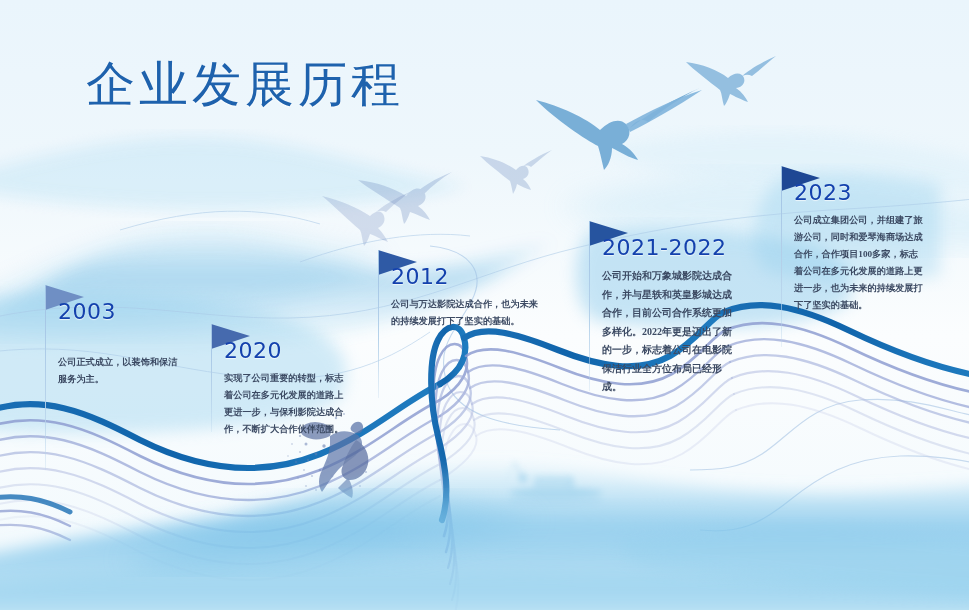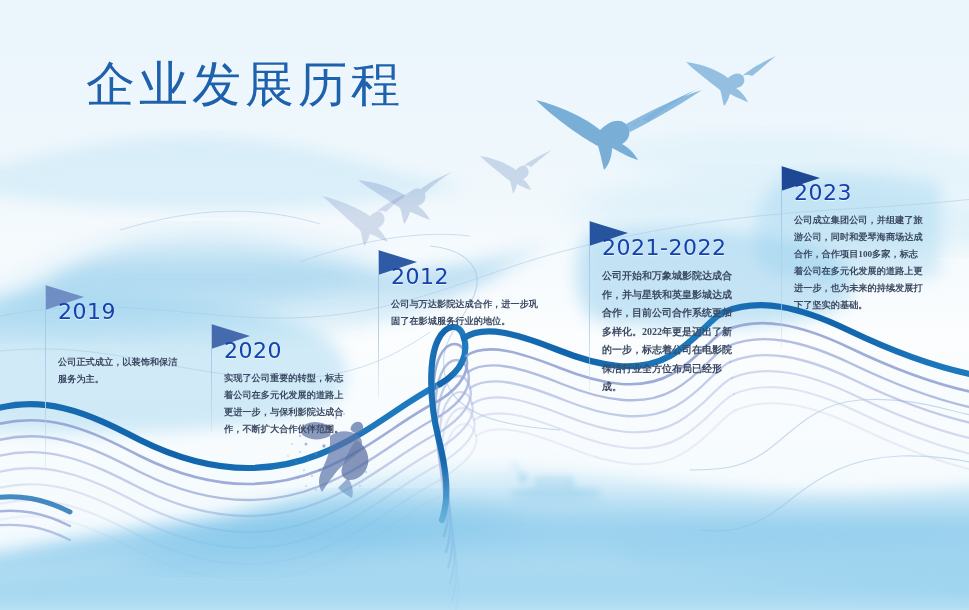--- a/index.html
+++ b/index.html
@@ -380,40 +380,40 @@
     </g>
   </svg>
 
   <div class="title">企业发展历程</div>
 
   <div class="milestone" id="m2012">
     <svg class="flag" width="42" height="30" viewBox="0 0 42 30">
       <path d="M1,2 L40,14 L1,27 Z" fill="#6f8fc4"></path>
     </svg>
     <div class="pole" style="left:1px; top:2px;"></div>
-    <div class="year">2019</div>
+    <div class="year">2003</div>
     <div class="desc">公司正式成立，以装饰和保洁服务为主。</div>
   </div>
 
   <div class="milestone" id="m2015">
     <svg class="flag" width="42" height="30" viewBox="0 0 42 30">
       <path d="M1,2 L40,14 L1,27 Z" fill="#466aae"></path>
     </svg>
     <div class="pole" style="left:1px; top:2px;"></div>
     <div class="year">2020</div>
     <div class="desc">实现了公司重要的转型，标志着公司在多元化发展的道路上更进一步，与保利影院达成合作，不断扩大合作伙伴范围。</div>
   </div>
 
   <div class="milestone" id="m2019">
     <svg class="flag" width="42" height="30" viewBox="0 0 42 30">
       <path d="M1,2 L40,14 L1,27 Z" fill="#2f5aa5"></path>
     </svg>
     <div class="pole" style="left:1px; top:2px;"></div>
     <div class="year">2012</div>
-    <div class="desc">公司与万达影院达成合作，进一步巩固了在影城服务行业的地位。</div>
+    <div class="desc">公司与万达影院达成合作，也为未来的持续发展打下了坚实的基础。</div>
   </div>
 
   <div class="milestone" id="m2021">
     <svg class="flag" width="42" height="30" viewBox="0 0 42 30">
       <path d="M1,2 L40,14 L1,27 Z" fill="#26549f"></path>
     </svg>
     <div class="pole" style="left:1px; top:2px;"></div>
     <div class="year">2021-2022</div>
     <div class="desc">公司开始和万象城影院达成合作，并与星轶和英皇影城达成合作，目前公司合作系统更加多样化。2022年更是迈出了新的一步，标志着公司在电影院保洁行业全方位布局已经形成。</div>
   </div>

